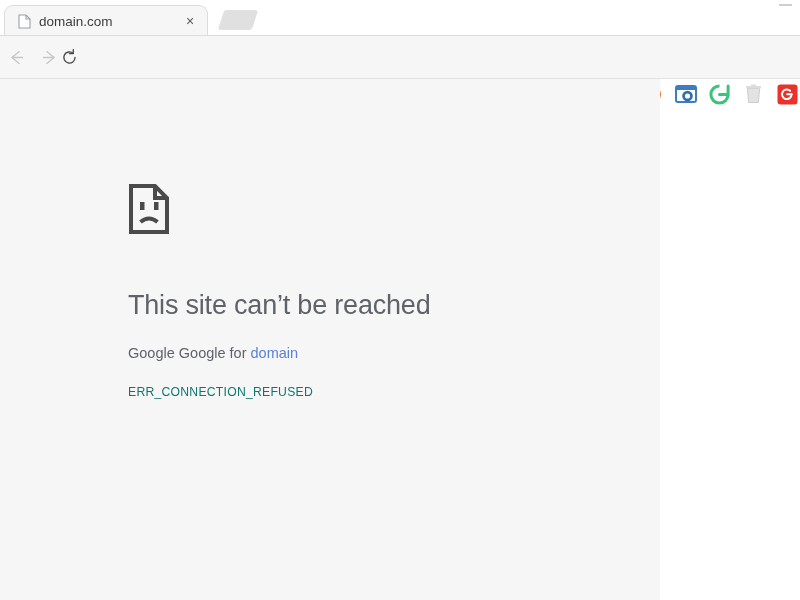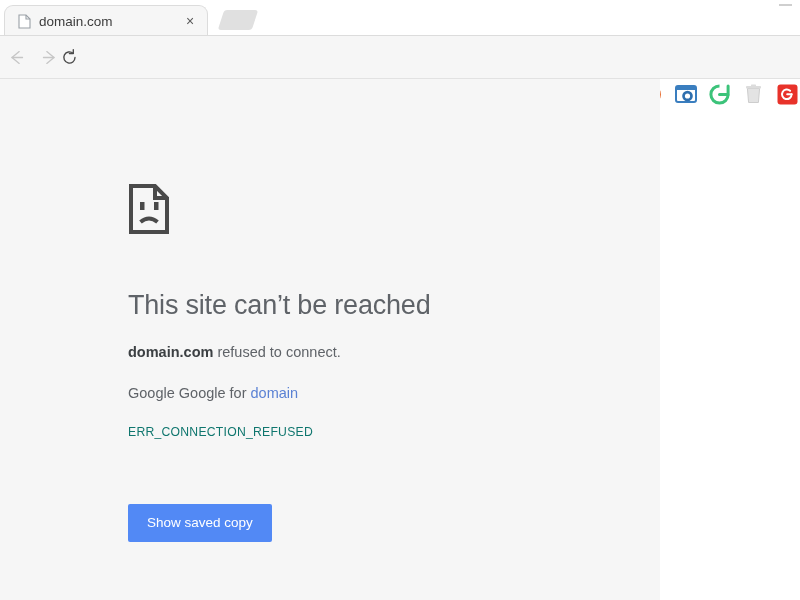--- a/index.html
+++ b/index.html
@@ -383,29 +383,25 @@
           <path d="M3 3 h24 l12 12 v34 h-36 z" fill="none" stroke="#4a4a4a" stroke-width="4" stroke-linejoin="miter"></path>
           <path d="M27 3 v12 h12" fill="none" stroke="#4a4a4a" stroke-width="4" stroke-linejoin="miter"></path>
           <rect x="12" y="19" width="4.5" height="8" fill="#4a4a4a"></rect>
           <rect x="26" y="19" width="4.5" height="8" fill="#4a4a4a"></rect>
           <path d="M12.5 39 q8.5 -7 17 0" fill="none" stroke="#4a4a4a" stroke-width="4" stroke-linecap="butt"></path>
         </svg>
       </div>
 
       <h1 class="err-heading">This site can’t be reached</h1>
 
-      <p class="err-sub">
-        <b>domain.com</b><span> refused to connect.</span>
-      </p>
 
       <p class="err-search">
         <span>Google Google for </span><a class="err-link" href="#">domain</a>
       </p>
 
       <p class="err-code">ERR_CONNECTION_REFUSED</p>
 
     </div>
 
-    <button class="btn-primary">Show saved copy</button>
 
   </div>
 
 </div>
 
 </body></html>

